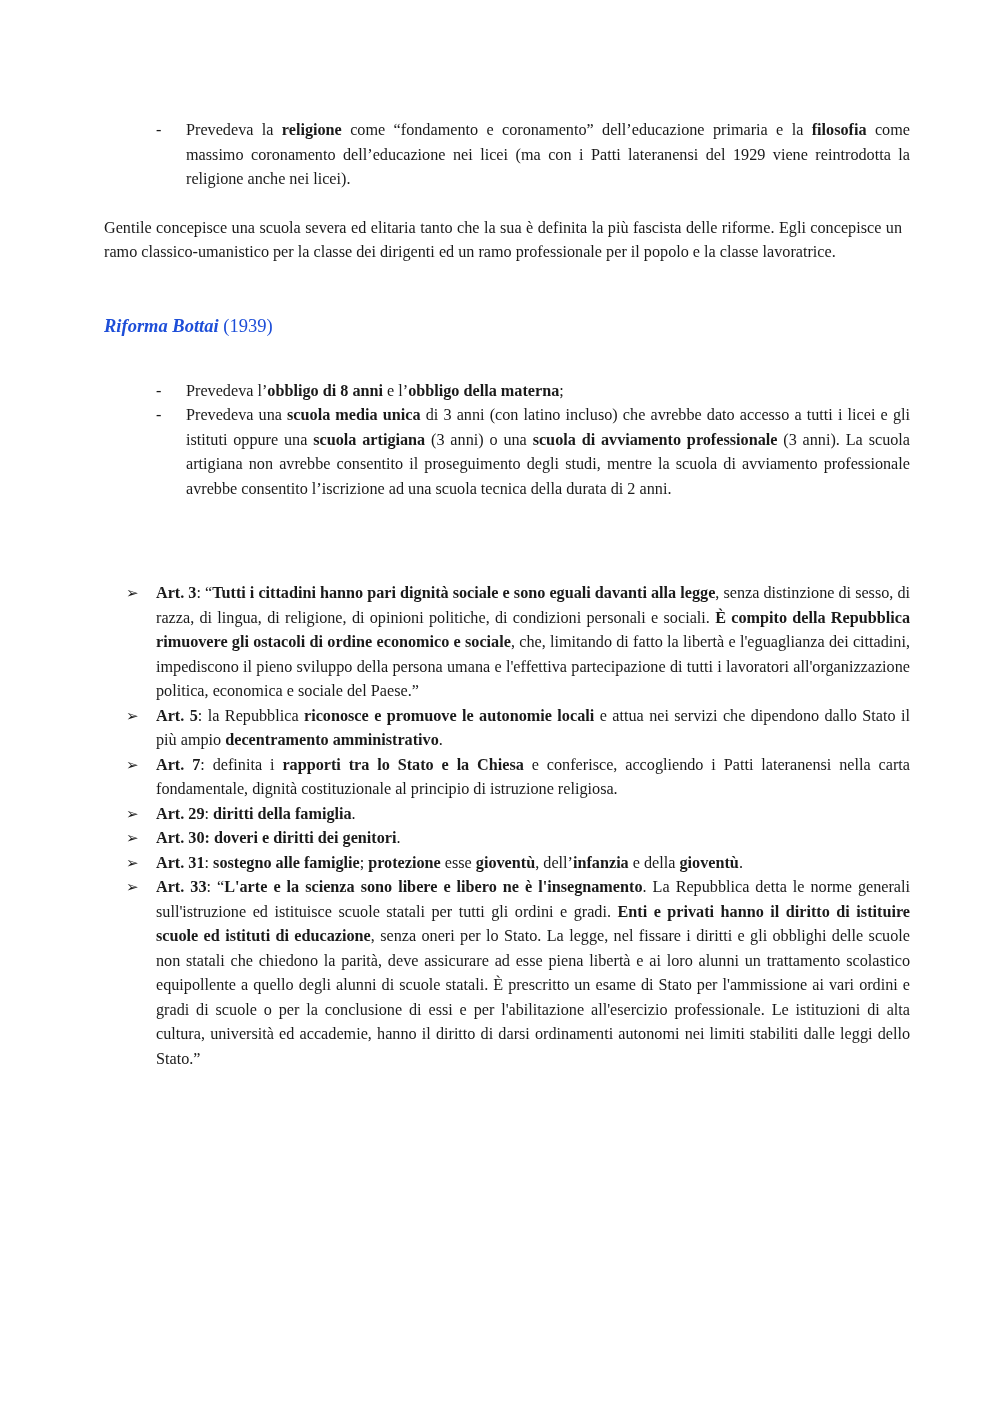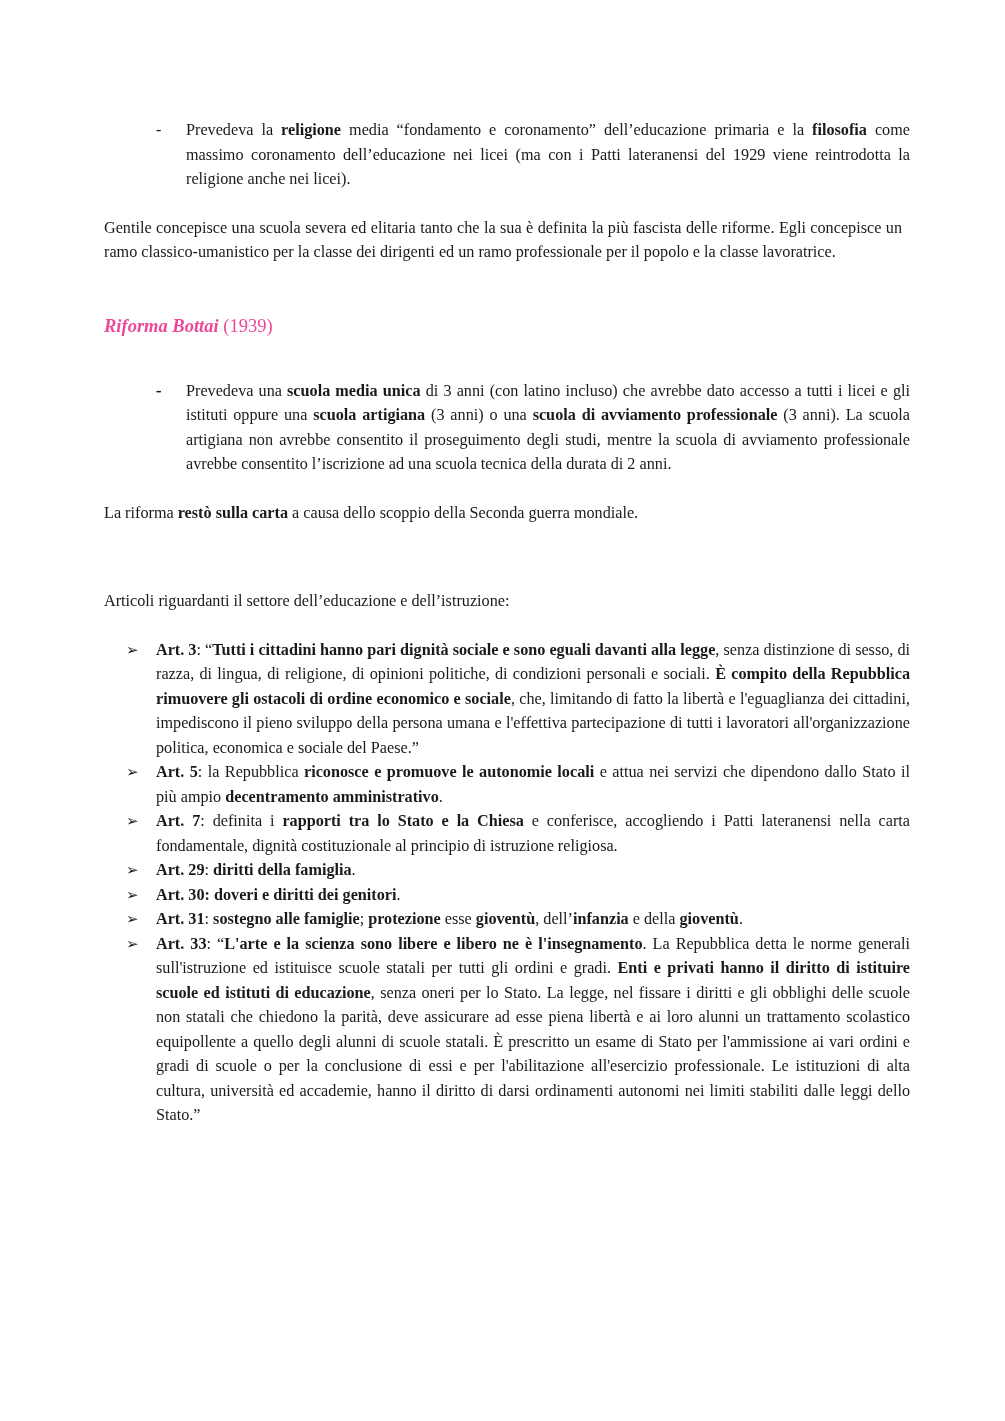--- a/index.html
+++ b/index.html
@@ -11,75 +11,74 @@
   .page { position: absolute; left: 96px; top: 118px; width: 814px; }
   p { margin: 8px; line-height: 24.5px; text-align: justify; }
   b { font-weight: bold; }
   .dash-list { margin: 0; padding: 0; list-style: none; }
   .dash-item { position: relative; padding-left: 90px; line-height: 24.5px; text-align: justify; }
   .dash-item .mark { position: absolute; left: 60px; top: 0; }
   .dash-item .cont { display: block; }
   .arrow-list { margin: 0; padding: 0; list-style: none; }
   .arrow-item { position: relative; padding-left: 60px; line-height: 24.5px; text-align: justify; }
   .arrow-item .mark { position: absolute; left: 30px; top: 0; font-size: 15px; }
-  .h-red { color: #ec4899; font-size: 18.5px; line-height: 26px; }
+  .h-red { color: #1d4ed8; font-size: 18.5px; line-height: 26px; }
   .h-red i { font-style: italic; font-weight: bold; }
   .h-red .sec { font-weight: bold; }
   .gap-m { height: 16px; }
 </style>
 </head>
 <body>
 
 <div class="page">
 
   <ul class="dash-list">
     <li class="dash-item">
       <span class="mark">-</span>
       <span class="cont">
-        <span>Prevedeva la </span><b>religione</b><span> media “fondamento e coronamento” dell’educazione primaria e la </span><b>filosofia</b><span> come massimo coronamento dell’educazione nei licei (ma con i Patti lateranensi del 1929 viene reintrodotta la religione anche nei licei).</span>
+        <span>Prevedeva la </span><b>religione</b><span> come “fondamento e coronamento” dell’educazione primaria e la </span><b>filosofia</b><span> come massimo coronamento dell’educazione nei licei (ma con i Patti lateranensi del 1929 viene reintrodotta la religione anche nei licei).</span>
       </span>
     </li>
   </ul>
 
   <div class="gap-m"></div>
   <p>Gentile concepisce una scuola severa ed elitaria tanto che la sua è definita la più fascista delle riforme. Egli concepisce un ramo classico-umanistico per la classe dei dirigenti ed un ramo professionale per il popolo e la classe lavoratrice.</p>
 
   <div class="gap-m"></div>
 
   <div class="gap-m"></div>
   <p class="h-red">
     <i>Riforma Bottai</i><span> (1939)</span>
   </p>
 
   <div class="gap-m"></div>
 
   <div class="gap-m"></div>
   <ul class="dash-list">
     <li class="dash-item">
       <span class="mark">-</span>
+      <span class="cont">
+        <span>Prevedeva l’</span><b>obbligo di 8 anni</b><span> e l’</span><b>obbligo della materna</b><span>;</span>
+      </span>
     </li>
     <li class="dash-item">
       <span class="mark">-</span>
       <span class="cont">
         <span>Prevedeva una </span><b>scuola media unica</b><span> di 3 anni (con latino incluso) che avrebbe dato accesso a tutti i licei e gli istituti oppure una </span><b>scuola artigiana</b><span> (3 anni) o una </span><b>scuola di avviamento professionale</b><span> (3 anni). La scuola artigiana non avrebbe consentito il proseguimento degli studi, mentre la scuola di avviamento professionale avrebbe consentito l’iscrizione ad una scuola tecnica della durata di 2 anni.</span>
       </span>
     </li>
   </ul>
 
   <div class="gap-m"></div>
-  <p>
-    <span>La riforma </span><b>restò sulla carta</b><span> a causa dello scoppio della Seconda guerra mondiale.</span>
-  </p>
 
   <div class="gap-m"></div>
 
   <div class="gap-m"></div>
 
   <div class="gap-m"></div>
-  <p>Articoli riguardanti il settore dell’educazione e dell’istruzione:</p>
 
   <div class="gap-m"></div>
   <ul class="arrow-list">
     <li class="arrow-item">
       <span class="mark">➢</span>
       <b>Art. 3</b><span>: “</span><b>Tutti i cittadini hanno pari dignità sociale e sono eguali davanti alla legge</b><span>, senza distinzione di sesso, di razza, di lingua, di religione, di opinioni politiche, di condizioni personali e sociali. </span><b>È compito della Repubblica rimuovere gli ostacoli di ordine economico e sociale</b><span>, che, limitando di fatto la libertà e l'eguaglianza dei cittadini, impediscono il pieno sviluppo della persona umana e l'effettiva partecipazione di tutti i lavoratori all'organizzazione politica, economica e sociale del Paese.”</span>
     </li>
     <li class="arrow-item">
       <span class="mark">➢</span>
       <b>Art. 5</b><span>: la Repubblica </span><b>riconosce e promuove le autonomie locali</b><span> e attua nei servizi che dipendono dallo Stato il più ampio </span><b>decentramento amministrativo</b><span>.</span>

